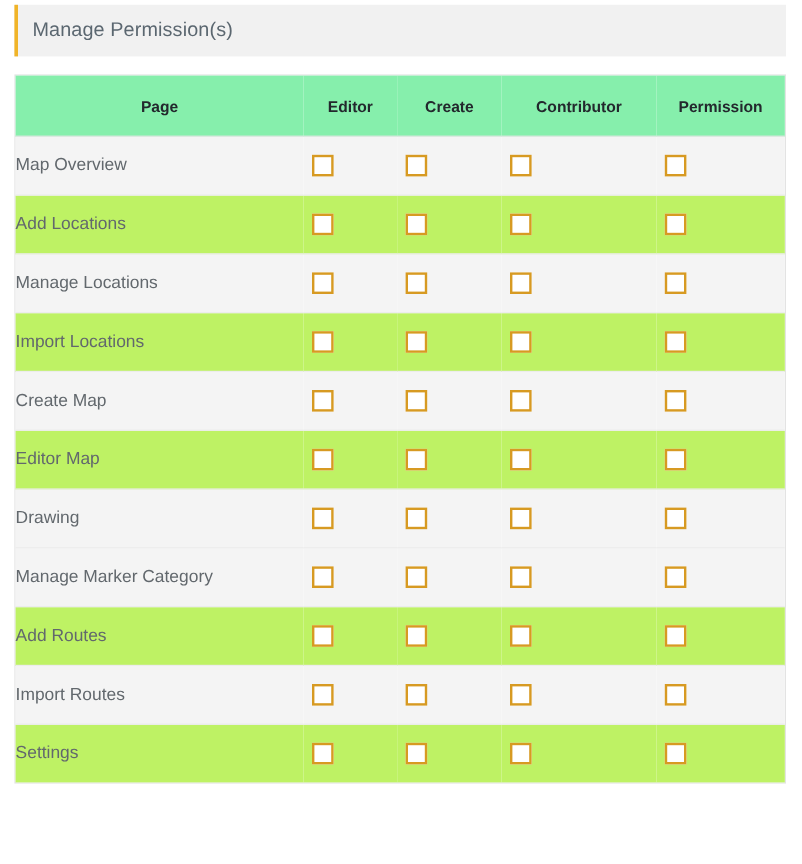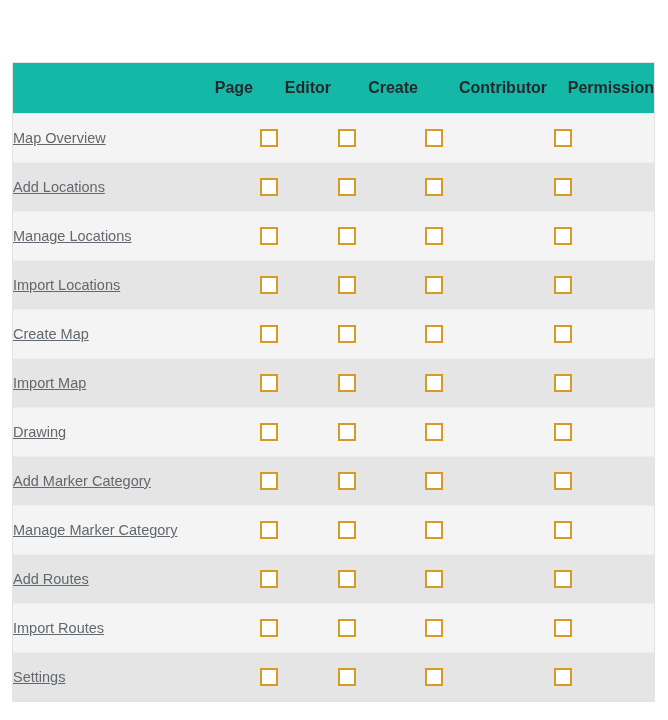--- a/index.html
+++ b/index.html
@@ -63,28 +63,28 @@
     box-sizing: border-box;
   }
 
   table.perm-table {
     width: 100%;
     border-collapse: collapse;
     table-layout: fixed;
   }
 
   table.perm-table thead th {
-    text-align: right;
-    font-size: 16px;
+    text-align: center;
+    font-size: 13px;
     font-weight: bold;
     color: #23282d;
     padding: 0;
     height: 50px;
     vertical-align: middle;
-    background: #14b8a6;
+    background: #86efac;
     border-bottom: 1px solid #e6e6e6;
   }
 
   
   col.c-page  { width: 240px; }
   col.c-ed    { width: 78px;  }
   col.c-au    { width: 87px;  }
   col.c-co    { width: 129px; }
   col.c-su    { width: 107px; }
 
@@ -101,26 +101,25 @@
     background: transparent;
   }
   table.perm-table tbody tr:last-child td {
     border-bottom: none;
     margin-left: 32px;
   }
   table.perm-table tbody tr.odd td {
     background: #f4f4f4;
   }
   table.perm-table tbody tr.even td {
-    background: #e5e5e5;
+    background: #bef264;
   }
   td.td-page {
     padding-left: 13px;
     white-space: nowrap;
-    text-decoration: underline;
   }
   td.td-check {
     padding-left: 0;
   }
 
   
   .cbx {
     display: inline-block;
     width: 18px;
     height: 18px;
@@ -140,20 +139,24 @@
   .off-ed { margin-left: 7px; }
   .off-au { margin-left: 7px; }
   .off-co { margin-left: 7px; }
   .off-su { margin-left: 7px; }
 </style>
 </head>
 <body>
 
 <div class="page">
 
+  <div class="panel-header">
+    <span class="accent-bar"></span>
+    <span class="panel-title">Manage Permission(s)</span>
+  </div>
 
   <div class="perm-card">
     <table class="perm-table">
       <colgroup>
         <col class="c-page">
           <col class="c-ed">
           <col class="c-au">
           <col class="c-co">
           <col class="c-su">
       </colgroup>
@@ -196,35 +199,28 @@
             <td class="td-check"><input type="checkbox" class="cbx off-su" style=""></td>
           </tr>
           <tr class="odd">
             <td class="td-page">Create Map</td>
             <td class="td-check"><input type="checkbox" class="cbx off-ed" style=""></td>
             <td class="td-check"><input type="checkbox" class="cbx off-au" style=""></td>
             <td class="td-check"><input type="checkbox" class="cbx off-co" style=""></td>
             <td class="td-check"><input type="checkbox" class="cbx off-su" style=""></td>
           </tr>
           <tr class="even">
-            <td class="td-page">Import Map</td>
+            <td class="td-page">Editor Map</td>
             <td class="td-check"><input type="checkbox" class="cbx off-ed" style=""></td>
             <td class="td-check"><input type="checkbox" class="cbx off-au" style=""></td>
             <td class="td-check"><input type="checkbox" class="cbx off-co" style=""></td>
             <td class="td-check"><input type="checkbox" class="cbx off-su" style=""></td>
           </tr>
           <tr class="odd">
             <td class="td-page">Drawing</td>
-            <td class="td-check"><input type="checkbox" class="cbx off-ed" style=""></td>
-            <td class="td-check"><input type="checkbox" class="cbx off-au" style=""></td>
-            <td class="td-check"><input type="checkbox" class="cbx off-co" style=""></td>
-            <td class="td-check"><input type="checkbox" class="cbx off-su" style=""></td>
-          </tr>
-          <tr class="even">
-            <td class="td-page">Add Marker Category</td>
             <td class="td-check"><input type="checkbox" class="cbx off-ed" style=""></td>
             <td class="td-check"><input type="checkbox" class="cbx off-au" style=""></td>
             <td class="td-check"><input type="checkbox" class="cbx off-co" style=""></td>
             <td class="td-check"><input type="checkbox" class="cbx off-su" style=""></td>
           </tr>
           <tr class="odd">
             <td class="td-page">Manage Marker Category</td>
             <td class="td-check"><input type="checkbox" class="cbx off-ed" style=""></td>
             <td class="td-check"><input type="checkbox" class="cbx off-au" style=""></td>
             <td class="td-check"><input type="checkbox" class="cbx off-co" style=""></td>

